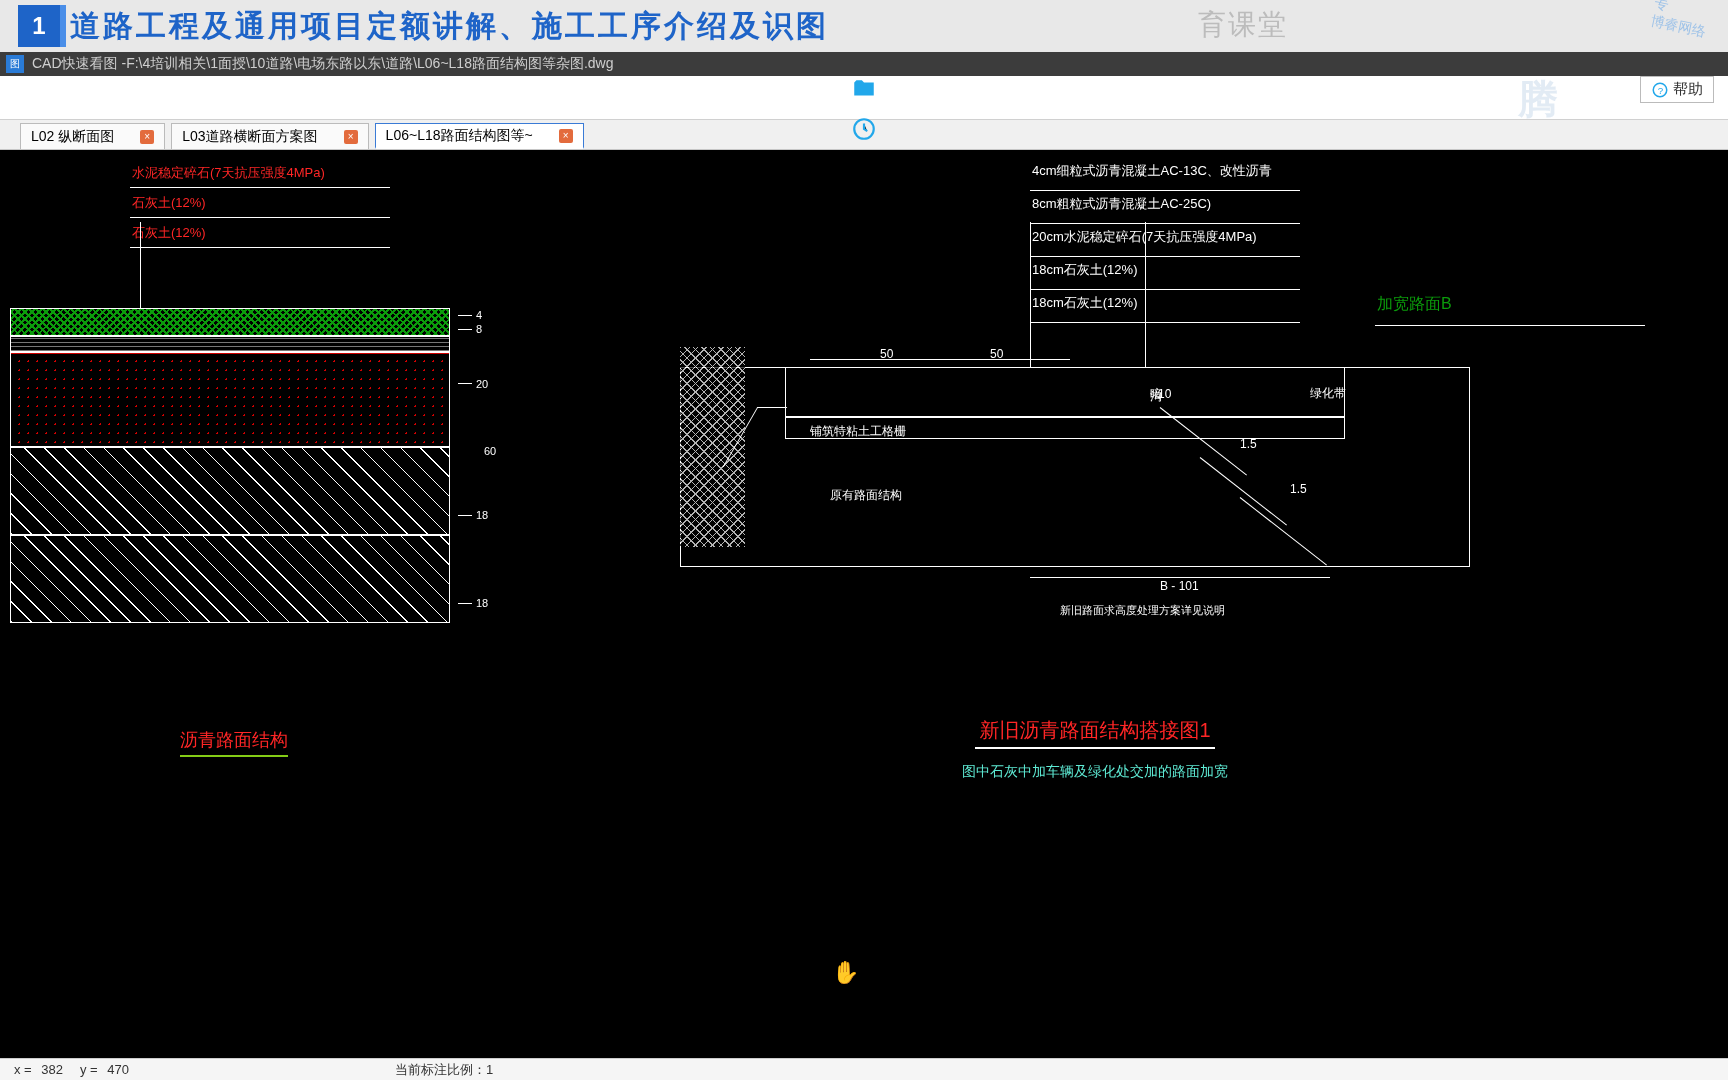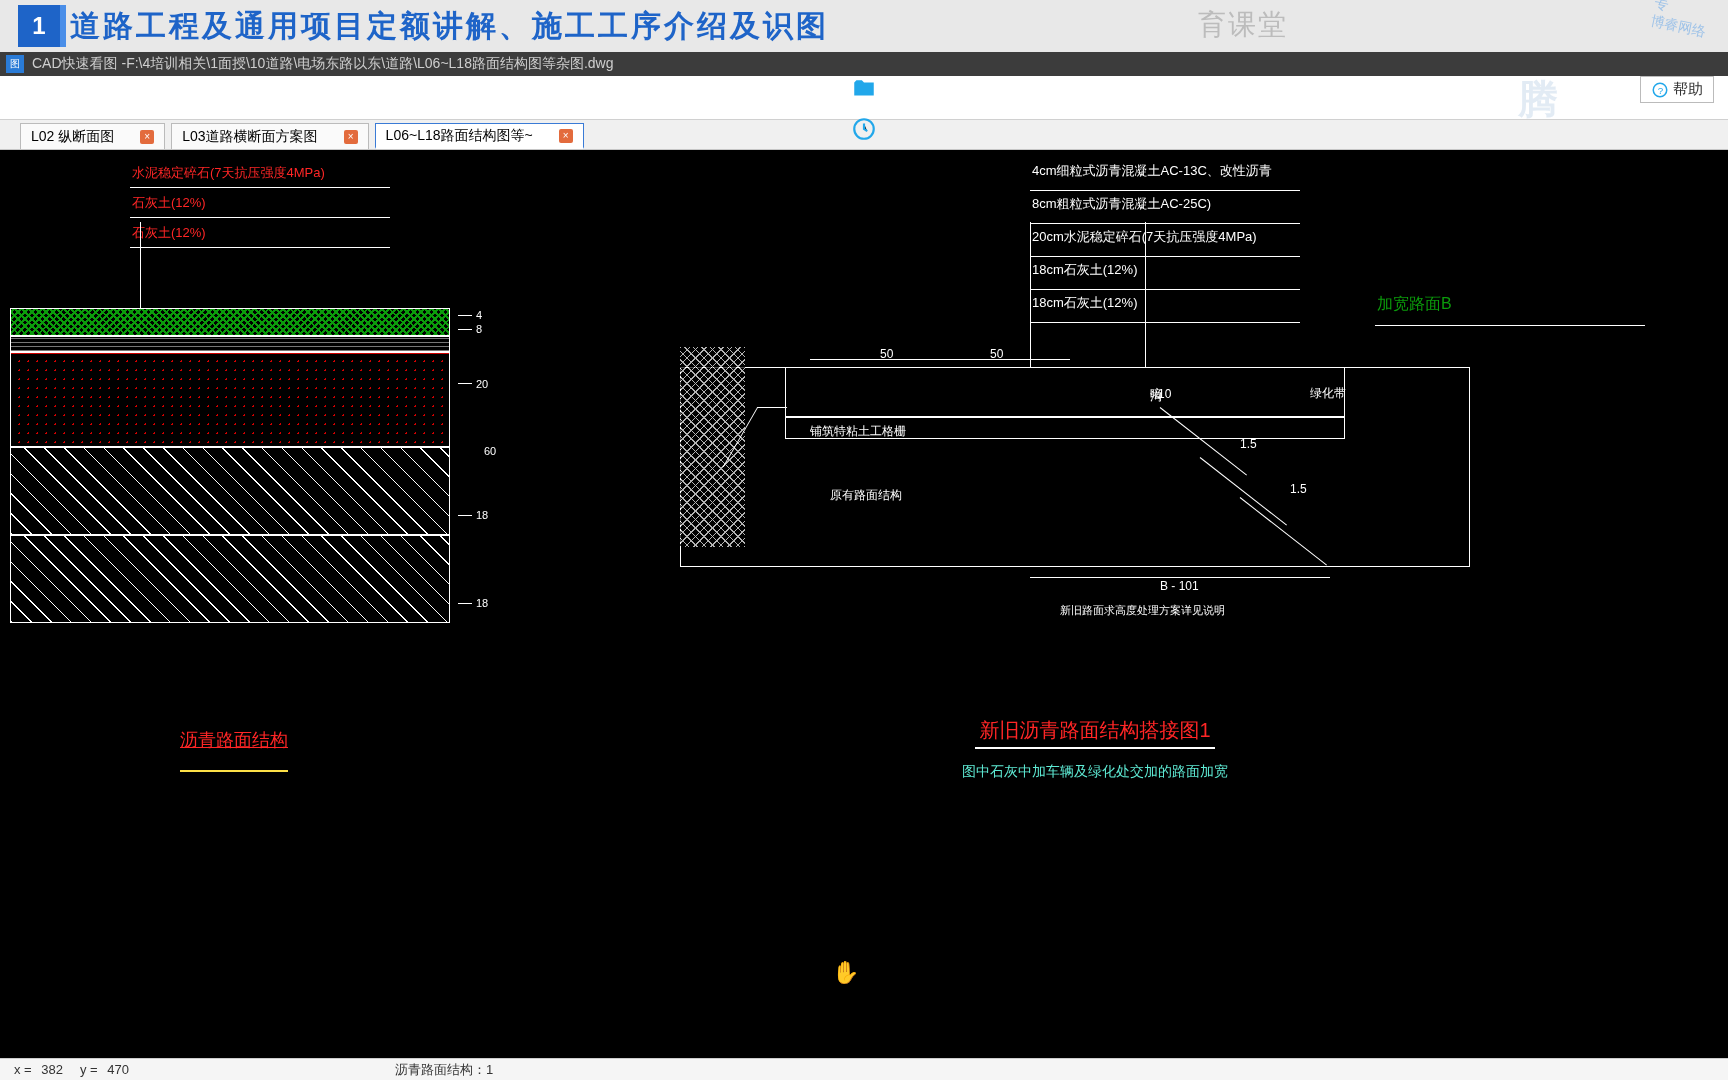--- a/index.html
+++ b/index.html
@@ -50,21 +50,21 @@
     background-image:
       linear-gradient(#cf0000 1px, transparent 1px),
       radial-gradient(#cf0000 1px, transparent 1px);
     background-size: 22px 100%, 9px 9px;
     background-position: 0 0, 4px 4px; }
   .layer-hatch1 { height: 88px; background: repeating-linear-gradient(45deg,#fff 0 1px,#000 1px 14px); }
   .layer-hatch2 { height: 88px; background: repeating-linear-gradient(45deg,#fff 0 1px,#000 1px 14px); }
   .dim-col { position: absolute; left: 448px; top: 150px; color: #fff; font-size: 11px; }
   .dim-col .dim { display:flex; align-items:center; gap:4px; }
   .dim-col .tick { width: 14px; border-top:1px solid #fff; }
-  .left-title { color:#ff2626; font-size:18px; position:absolute; top:570px; left:170px; border-bottom:2px solid #fde047; padding-bottom:18px; text-decoration: underline; }
+  .left-title { color:#ff2626; font-size:18px; position:absolute; top:570px; left:170px; border-bottom:2px solid #84cc16; padding-bottom:3px; }
   .left-vline { position:absolute; left:130px; top:64px; width:1px; height:86px; background:#fff; }
 
   
   .right-draw { position: absolute; left: 680px; top: 8px; width: 830px; color: #fff; font-size: 12px; }
   .right-labels div { color:#fff; font-size: 13px; border-bottom: 1px solid #fff; padding: 4px 0 10px 2px; width: 270px; margin-left: 350px; }
   .right-labels .green { color:#0b9b0b; position:absolute; left:345px; top:132px; font-size:16px; }
   .right-section { position: relative; margin-top: 24px; height: 340px; }
   .r-box { position:absolute; border:1px solid #fff; }
   .r-outer { left:0; top:20px; width:790px; height:200px; }
   .r-top   { left:105px; top:20px; width:560px; height:50px; }
@@ -360,15 +360,15 @@
   </div>
 </div>
 
 <div class="statusbar">
   <div class="coord">
     <span>x = </span><span>382</span>
     &nbsp;
     <span>y = </span><span>470</span>
   </div>
   <div style="margin-left:220px">
-    <span>沥青路面结构：</span><span>1</span>
+    <span>当前标注比例：</span><span>1</span>
   </div>
 </div>
 
 </body></html>

